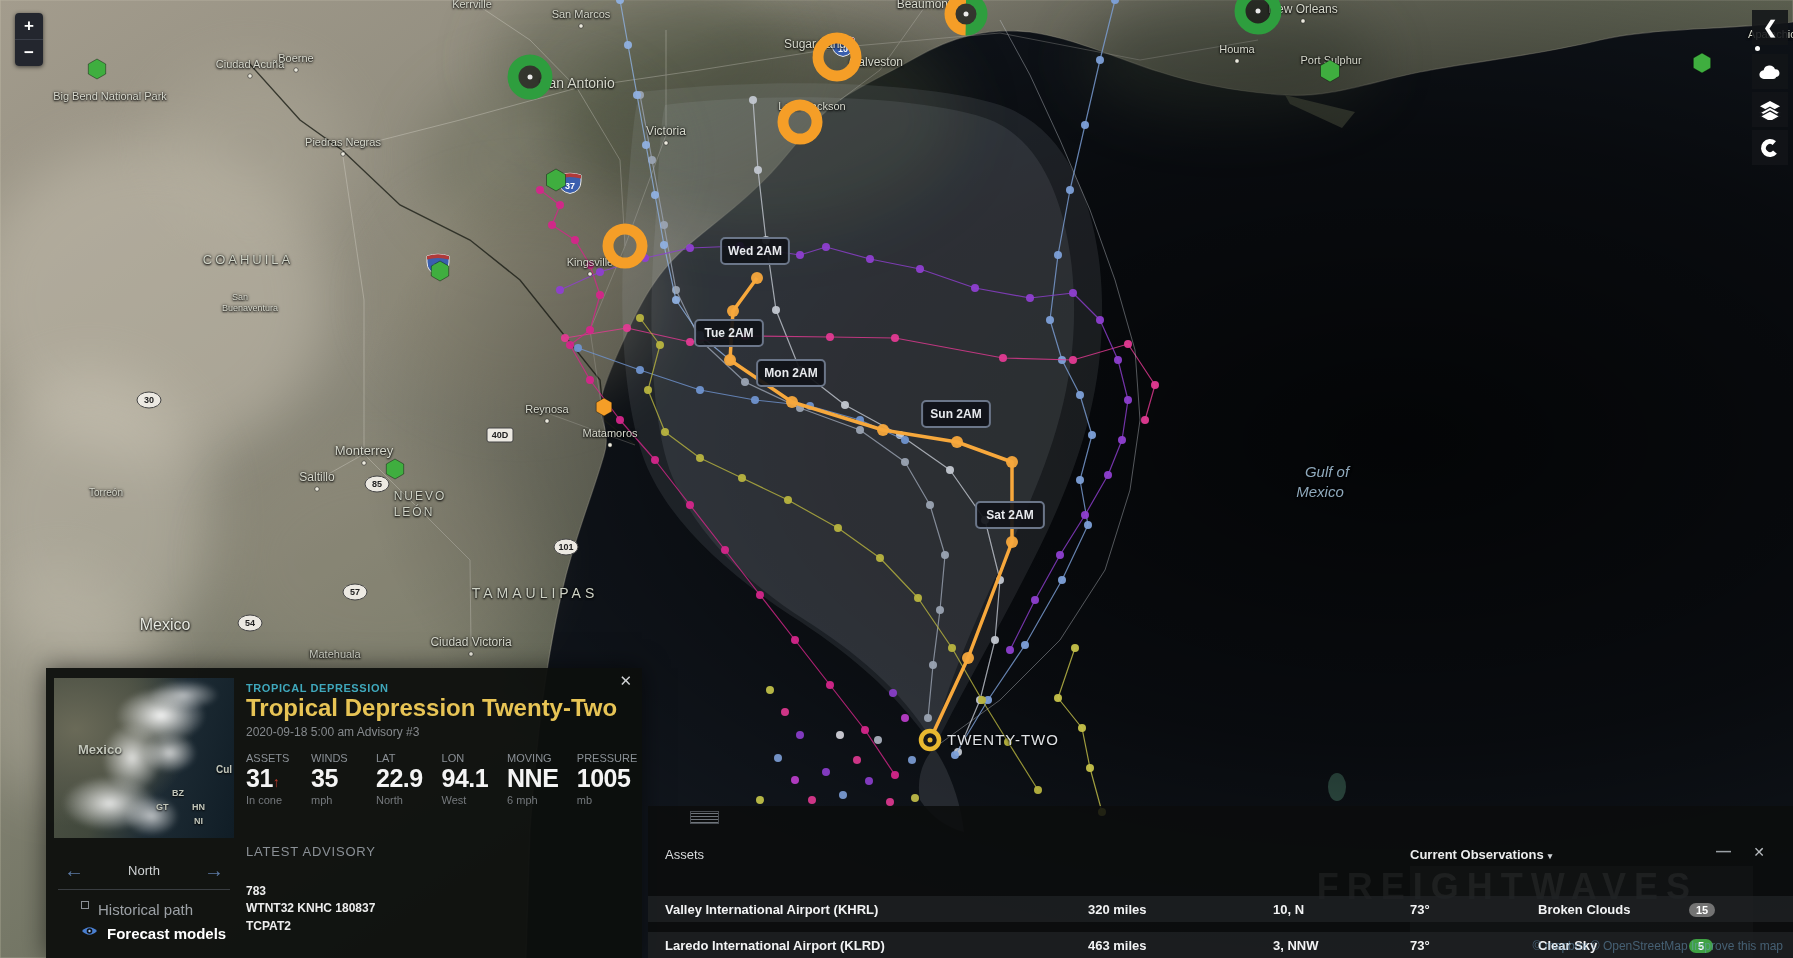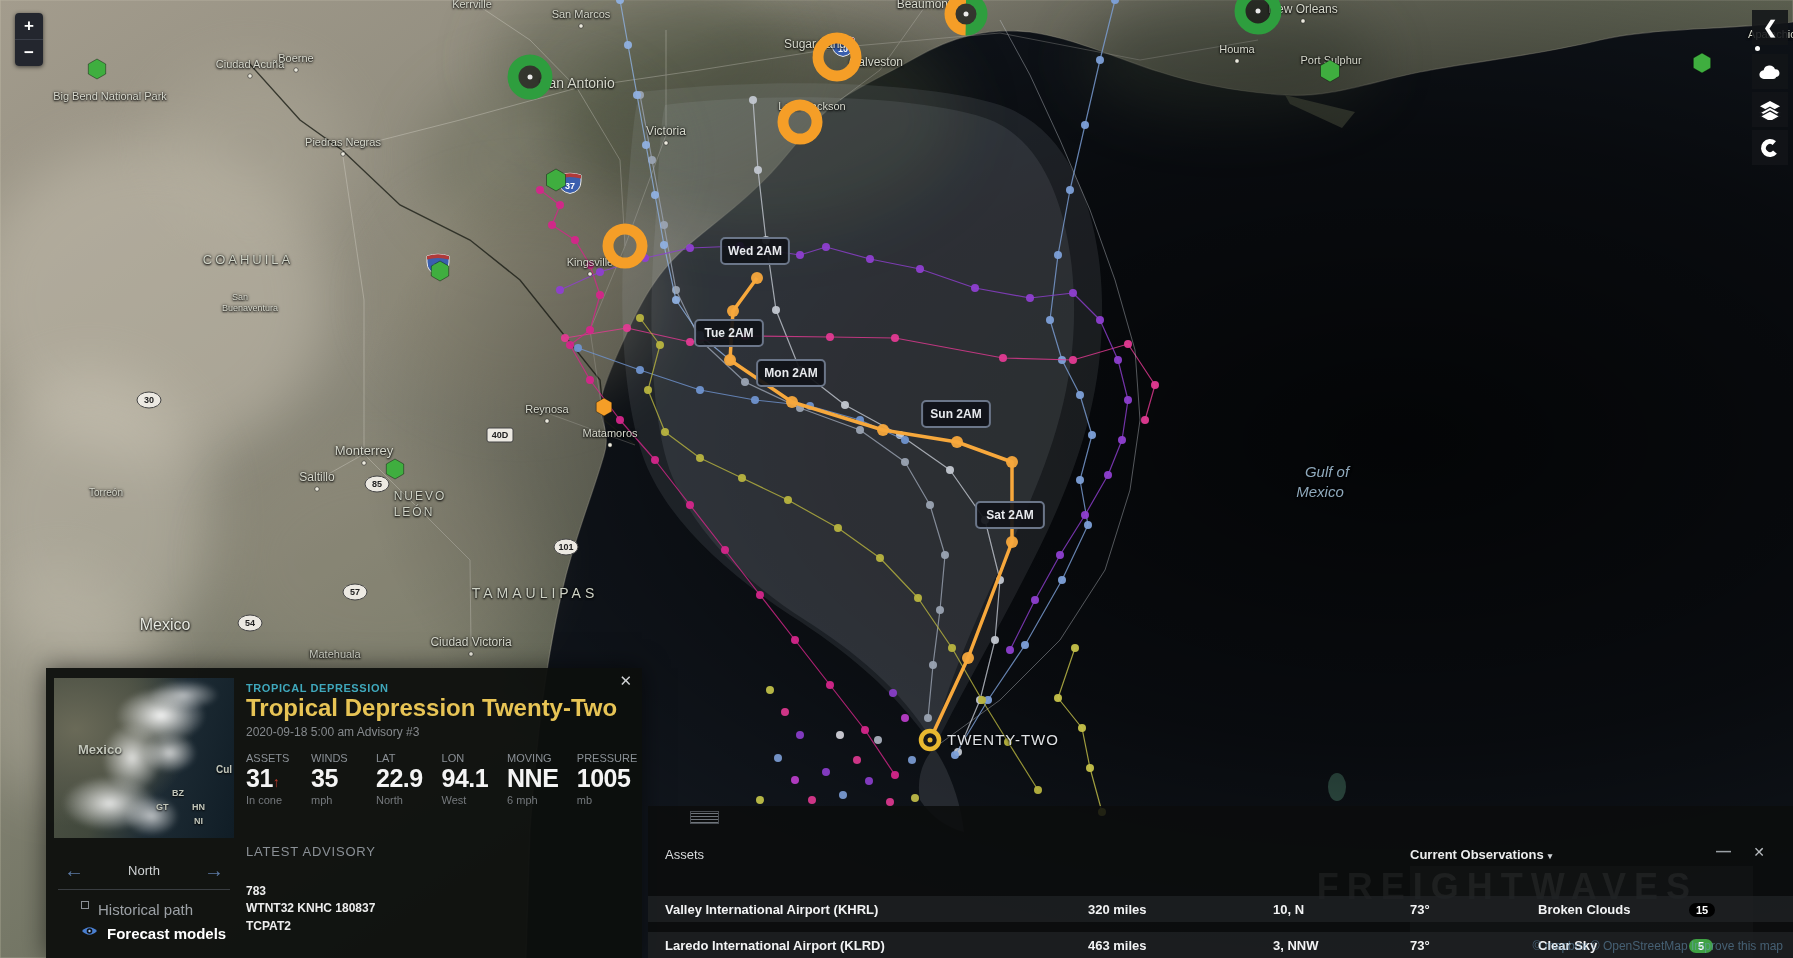--- a/index.html
+++ b/index.html
@@ -635,21 +635,21 @@
     </div>
     <div class="bp-min">—</div>
     <div class="bp-close">✕</div>
     <div class="bp-rows" id="asset-rows">
         <div class="bp-row bp-grid">
           <div>Valley International Airport (KHRL)</div>
           <div>320 miles</div>
           <div>10, N</div>
           <div>73°</div>
           <div>Broken Clouds</div>
-          <div><span class="risk-badge" style="background: #000000;">15</span></div>
+          <div><span class="risk-badge" style="background: #737373;">15</span></div>
         </div>
         <div class="bp-row bp-grid">
           <div>Laredo International Airport (KLRD)</div>
           <div>463 miles</div>
           <div>3, NNW</div>
           <div>73°</div>
           <div>Clear Sky</div>
           <div><span class="risk-badge" style="background: rgb(63, 161, 67);">5</span></div>
         </div>
       </div>

